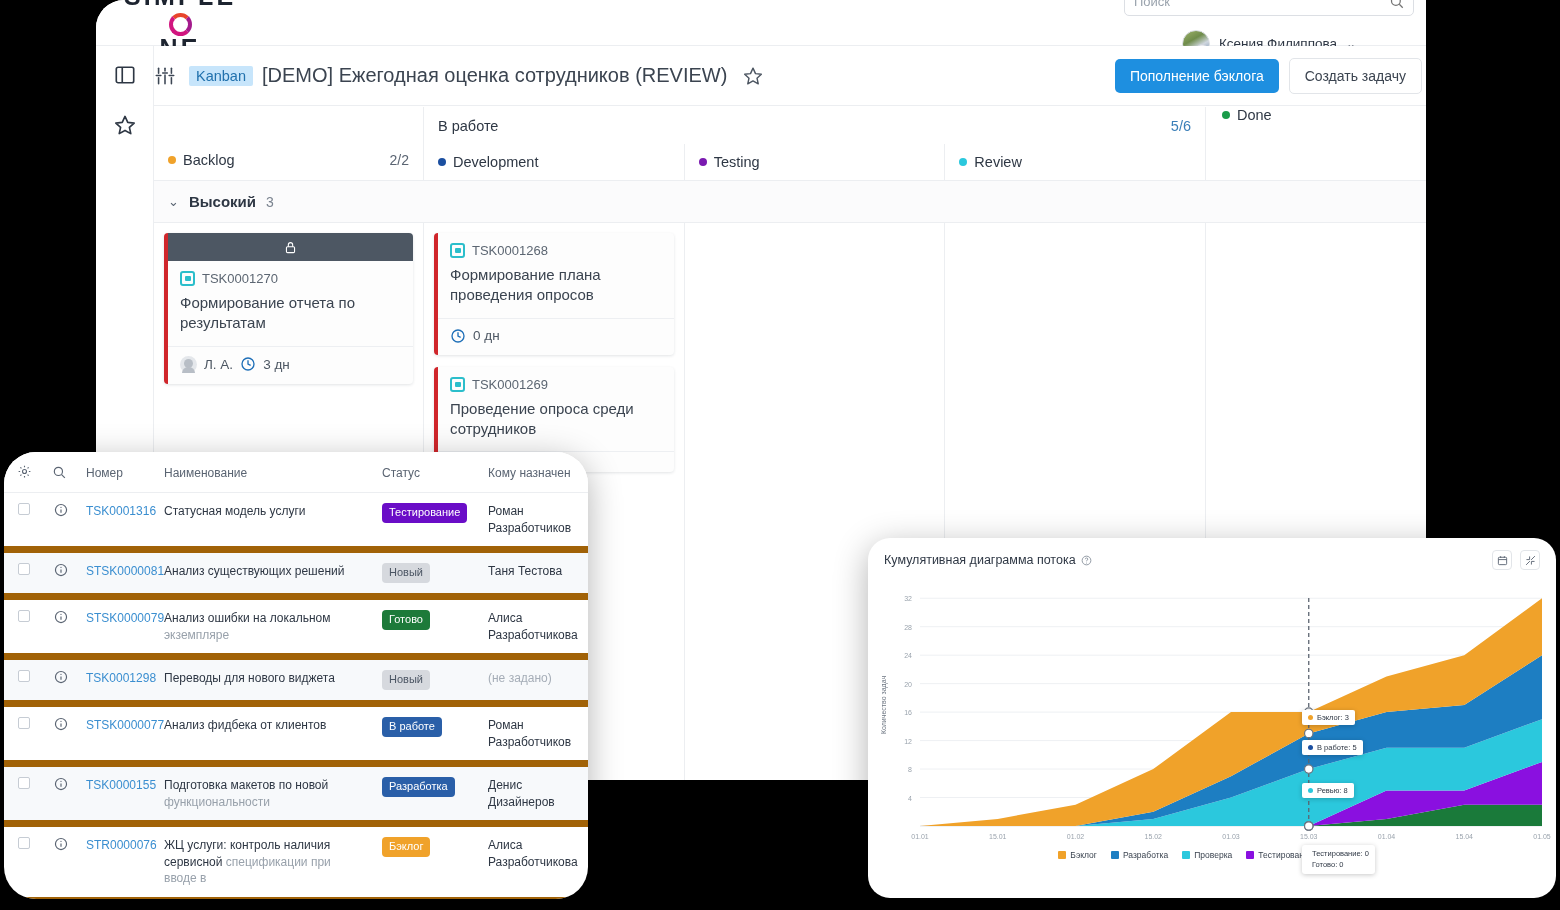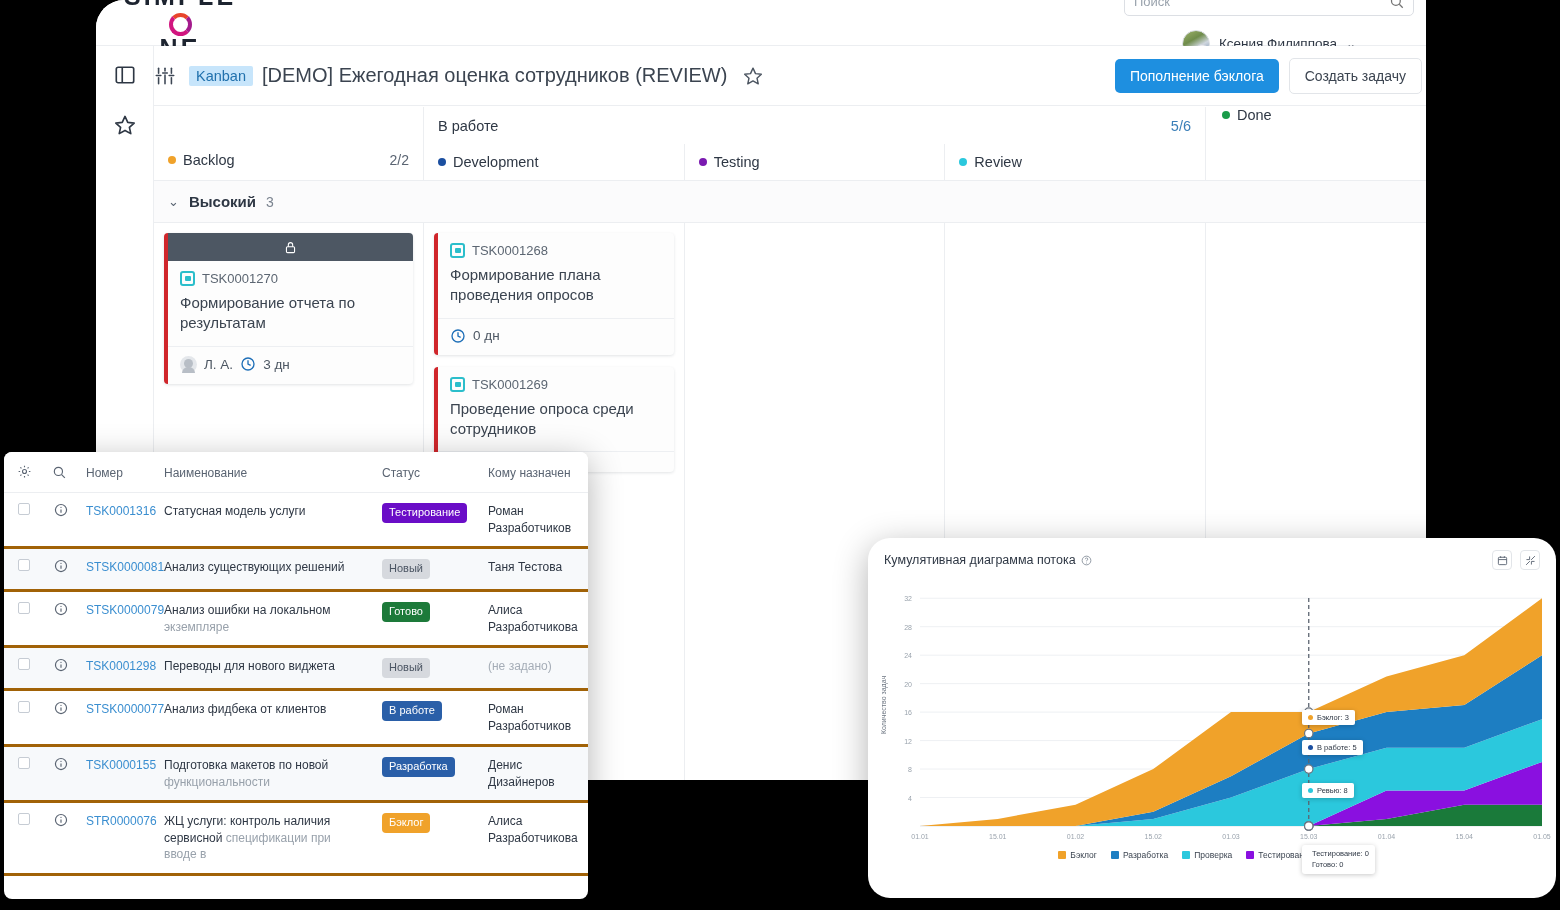--- a/index.html
+++ b/index.html
@@ -149,31 +149,31 @@
   }
   .ava-sm { width:17px;height:17px;border-radius:50%;background:#e4e7eb; position:relative;}
   .ava-sm:after{content:"";position:absolute;left:4px;top:3px;width:9px;height:9px;border-radius:50%;background:#b8bec6;}
   .ava-sm:before{content:"";position:absolute;left:2px;bottom:0px;width:13px;height:6px;border-radius:6px 6px 0 0;background:#b8bec6;}
   .foot-text { font-size:13.5px; color:#4d5763;}
   .clock { width:16px;height:16px;color:#1e6fb8;}
 
   
   .table-panel {
     position:absolute; left:4px; top:452px; width:584px; height:447px;
-    background:#fff; border-radius:8px;
+    background:#fff; border-radius:32px;
     box-shadow: 0 8px 34px rgba(0,0,0,.30);
     overflow:hidden; z-index:10;
   }
   table.grid { width:100%; border-collapse:collapse; table-layout:fixed; }
   table.grid th {
     font-size:12px; color:#5a6472; font-weight:400; text-align:left;
     padding:12px 8px 10px 8px; border-bottom:1px solid #eceef1; background:#fff;
   }
   table.grid td {
-    font-size:12px; color:#2e3744; padding:10px 8px; border-bottom:3px solid #a16207;
+    font-size:12px; color:#2e3744; padding:10px 8px; border-bottom:7px solid #a16207;
     vertical-align:top; line-height:1.38;
   }
   table.grid tr:nth-child(even) td { background:#f7f9fb; }
   .th-gear { width:40px; text-align:center !important; }
   .th-search { width:34px; }
   .th-num { width:78px; }
   .th-name { width:218px; }
   .th-status { width:106px; }
   .th-assign { width:108px; }
   .cell-center { text-align:center; }

